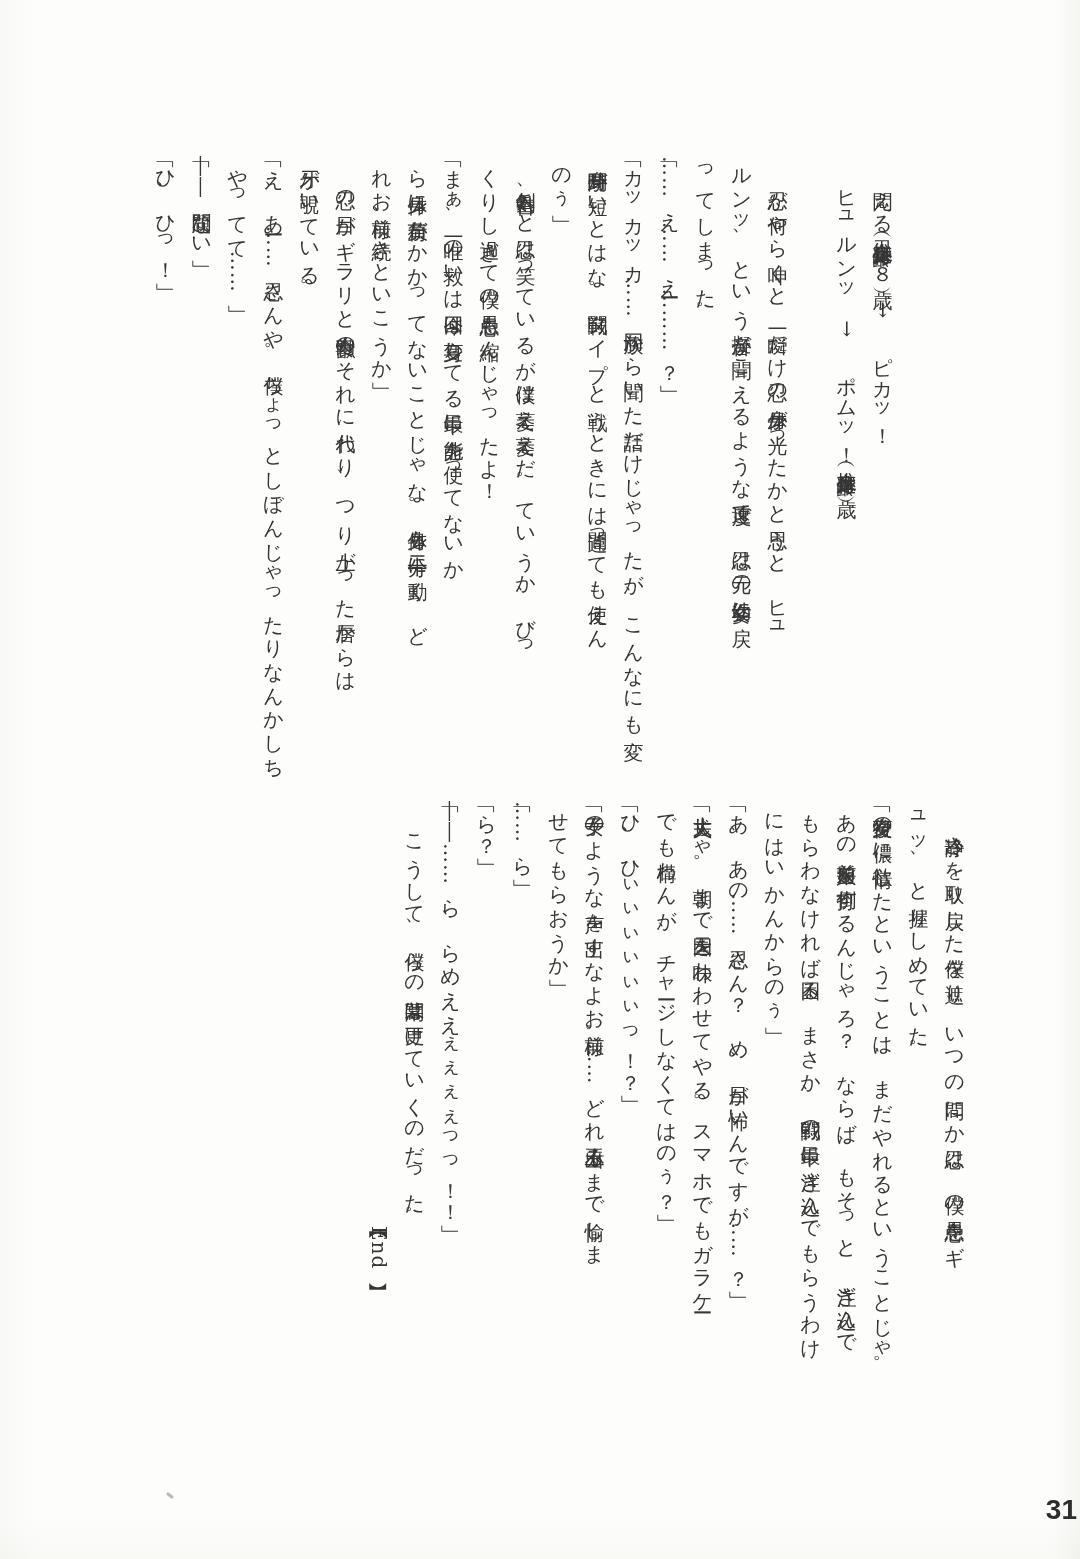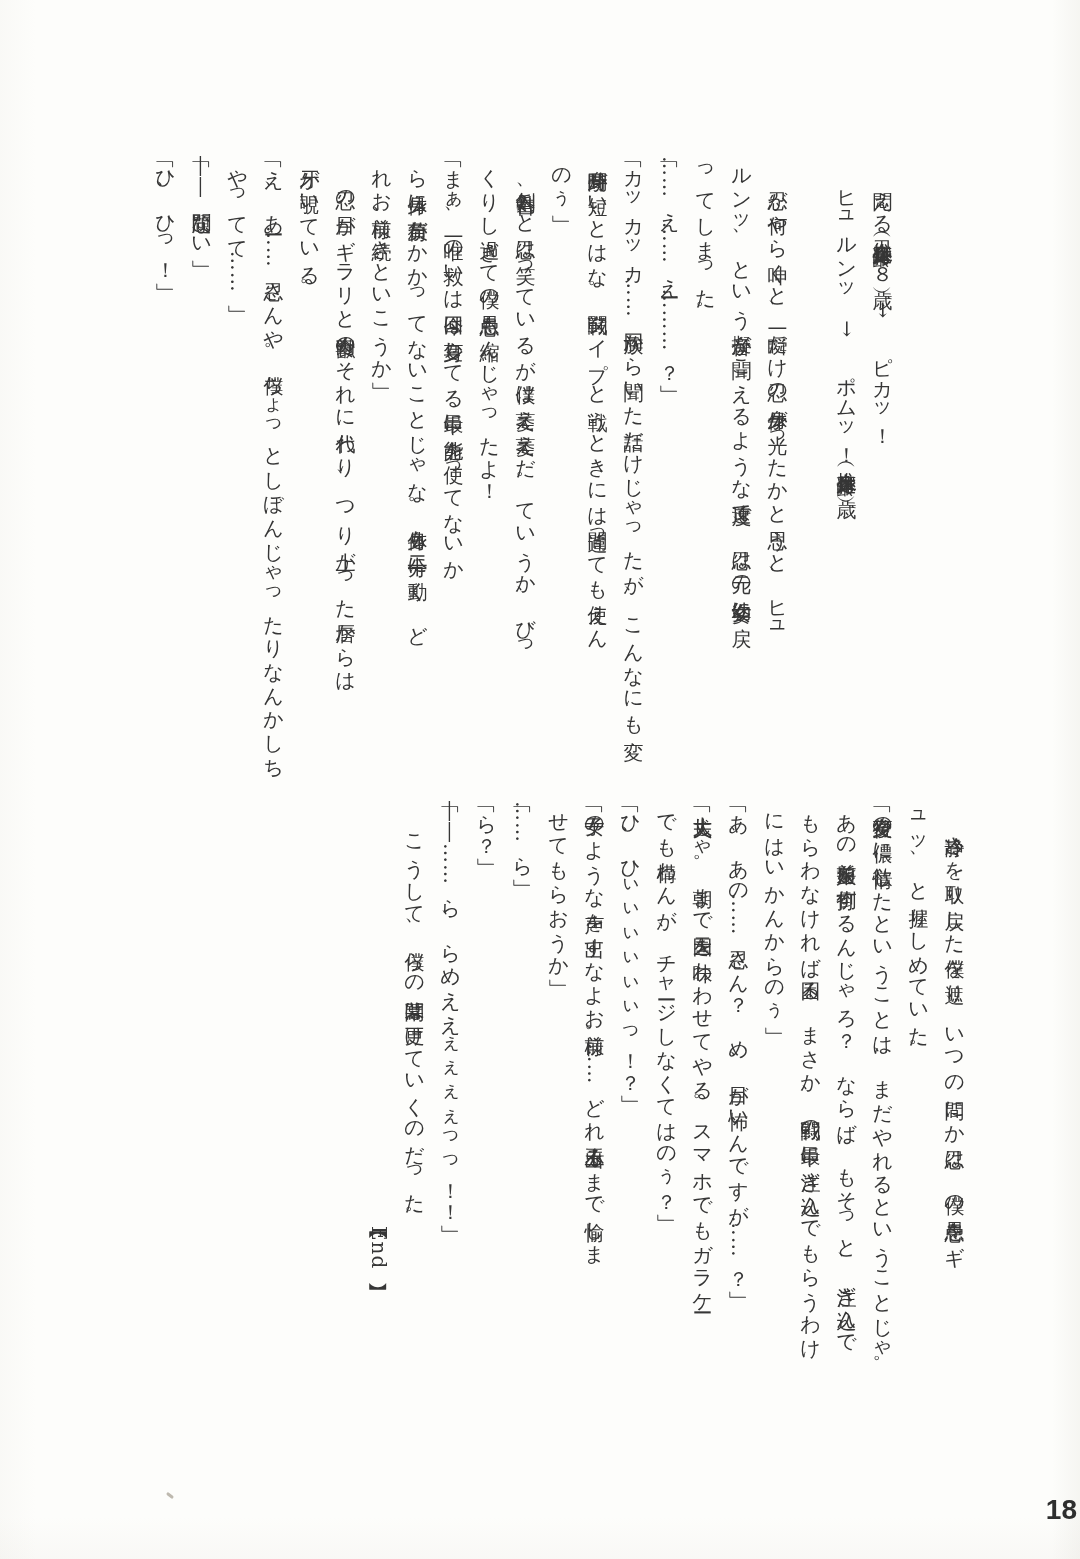--- a/index.html
+++ b/index.html
@@ -97,17 +97,17 @@
     <p class="col">「ひ、ひぃぃぃぃぃぃっ！？」</p>
     <p class="col">「女子のような声を出すなよお前様。……どれ赤玉出るまで愉しま</p>
     <p class="col">せてもらおうか」</p>
     <p class="col">「……ら」</p>
     <p class="col">「ら？」</p>
     <p class="col">「――……ら、らめええぇぇぇぇっっ！！」</p>
     <p class="col">　こうして、僕らの幕間は更けていくのだった。</p>
     <p class="col end-col">【End】</p>
   </div>
 
-  <div class="page-number">18</div>
+  <div class="page-number">31</div>
 
   <div class="speck"></div>
 
 </div>
 
 </body></html>

